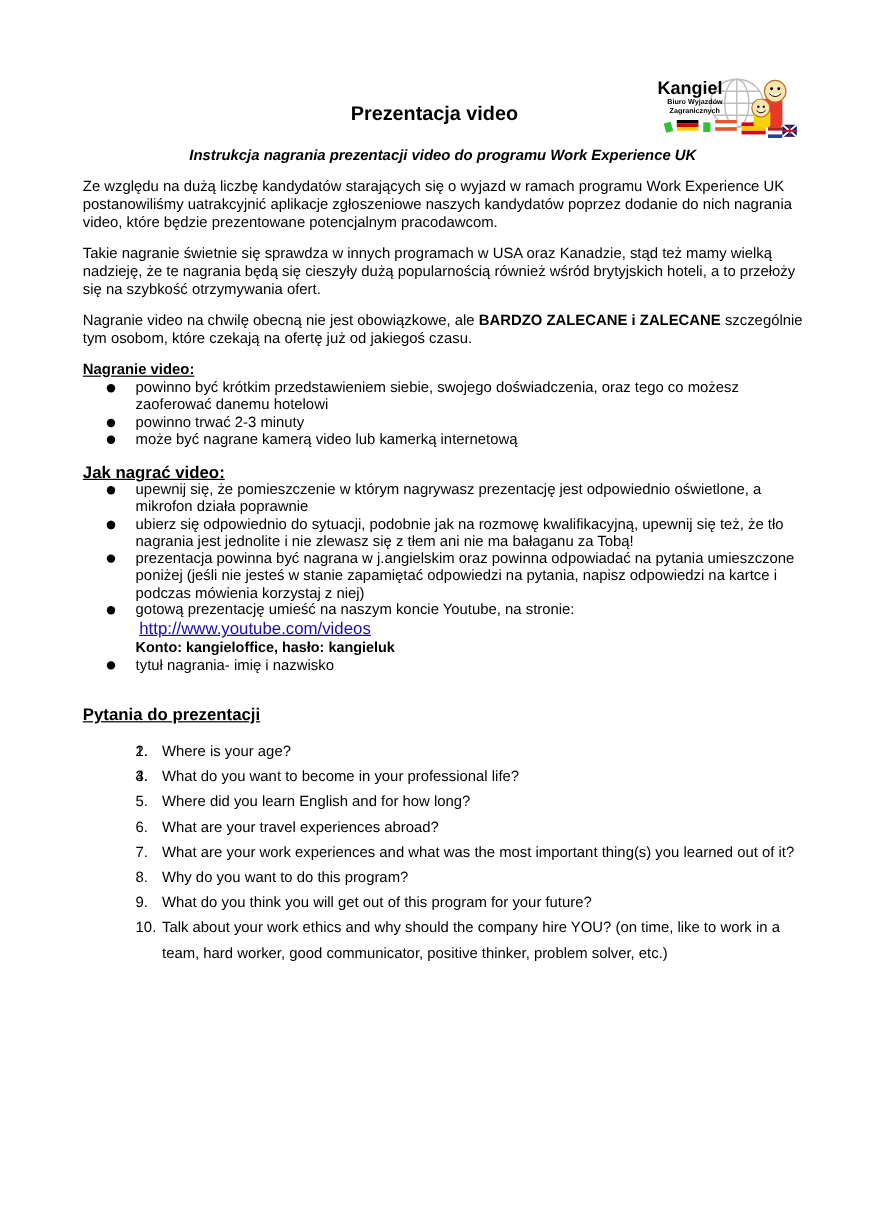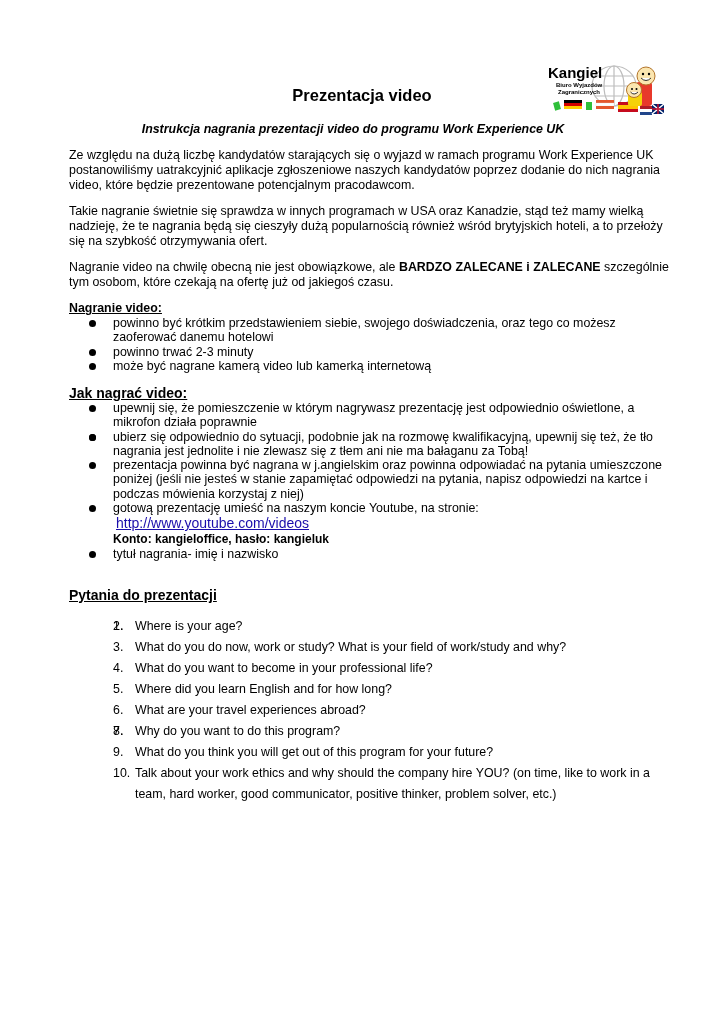--- a/index.html
+++ b/index.html
@@ -10,21 +10,21 @@
   }
   .page { position: absolute; left: 0; top: 0; width: 724px; height: 1024px; }
   .logo {
     position: absolute; left: 532px; top: 62px; width: 136px; height: 56px;
   }
   .title {
     position: absolute; left: 0; width: 724px; top: 86px; text-align: center;
     font-size: 16.5px; font-weight: bold;
   }
   .subtitle {
-    position: absolute; left: 0; width: 706px; top: 122px; text-align: center;
+    position: absolute; left: 16px; width: 706px; top: 122px; text-align: center;
     font-size: 12.4px; font-weight: bold; font-style: italic;
   }
   .para { position: absolute; left: 69px; width: 600px; line-height: 15px; }
   .p1 { top: 148px; }
   .p2 { top: 204px; }
   .p3 { top: 260px; }
   .heading-small {
     position: absolute; left: 69px; font-weight: bold; text-decoration: underline;
     font-size: 12.4px;
   }
@@ -134,23 +134,23 @@
       <a class="link" href="#">http://www.youtube.com/videos</a>
       <span class="account">Konto: kangieloffice, hasło: kangieluk</span>
     </li>
     <li><span class="dot"></span><span>tytuł nagrania- imię i nazwisko</span></li>
   </ul>
 
   <div class="heading-large h3">Pytania do prezentacji</div>
   <ol class="questions">
     <li><span class="num">1.</span></li>
     <li><span class="num">2.</span><span>Where is your age?</span></li>
-    <li><span class="num">3.</span><span>What do you do now, work or study?  What is your field of work/study and why?</span></li>
+    <li><span class="num">3.</span></li>
     <li><span class="num">4.</span><span>What do you want to become in your professional life?</span></li>
     <li><span class="num">5.</span><span>Where did you learn English and for how long?</span></li>
     <li><span class="num">6.</span><span>What are your travel experiences abroad?</span></li>
-    <li><span class="num">7.</span></li>
+    <li><span class="num">7.</span><span>What are your work experiences and what was the most important thing(s) you learned out of it?</span></li>
     <li><span class="num">8.</span><span>Why do you want to do this program?</span></li>
     <li><span class="num">9.</span><span>What do you think you will get out of this program for your future?</span></li>
     <li><span class="num">10.</span><span>Talk about your work ethics and why should the company hire YOU? (on time, like to work in a team, hard worker, good communicator, positive thinker, problem solver, etc.)</span></li>
   </ol>
 
 </div>
 
 </body></html>

